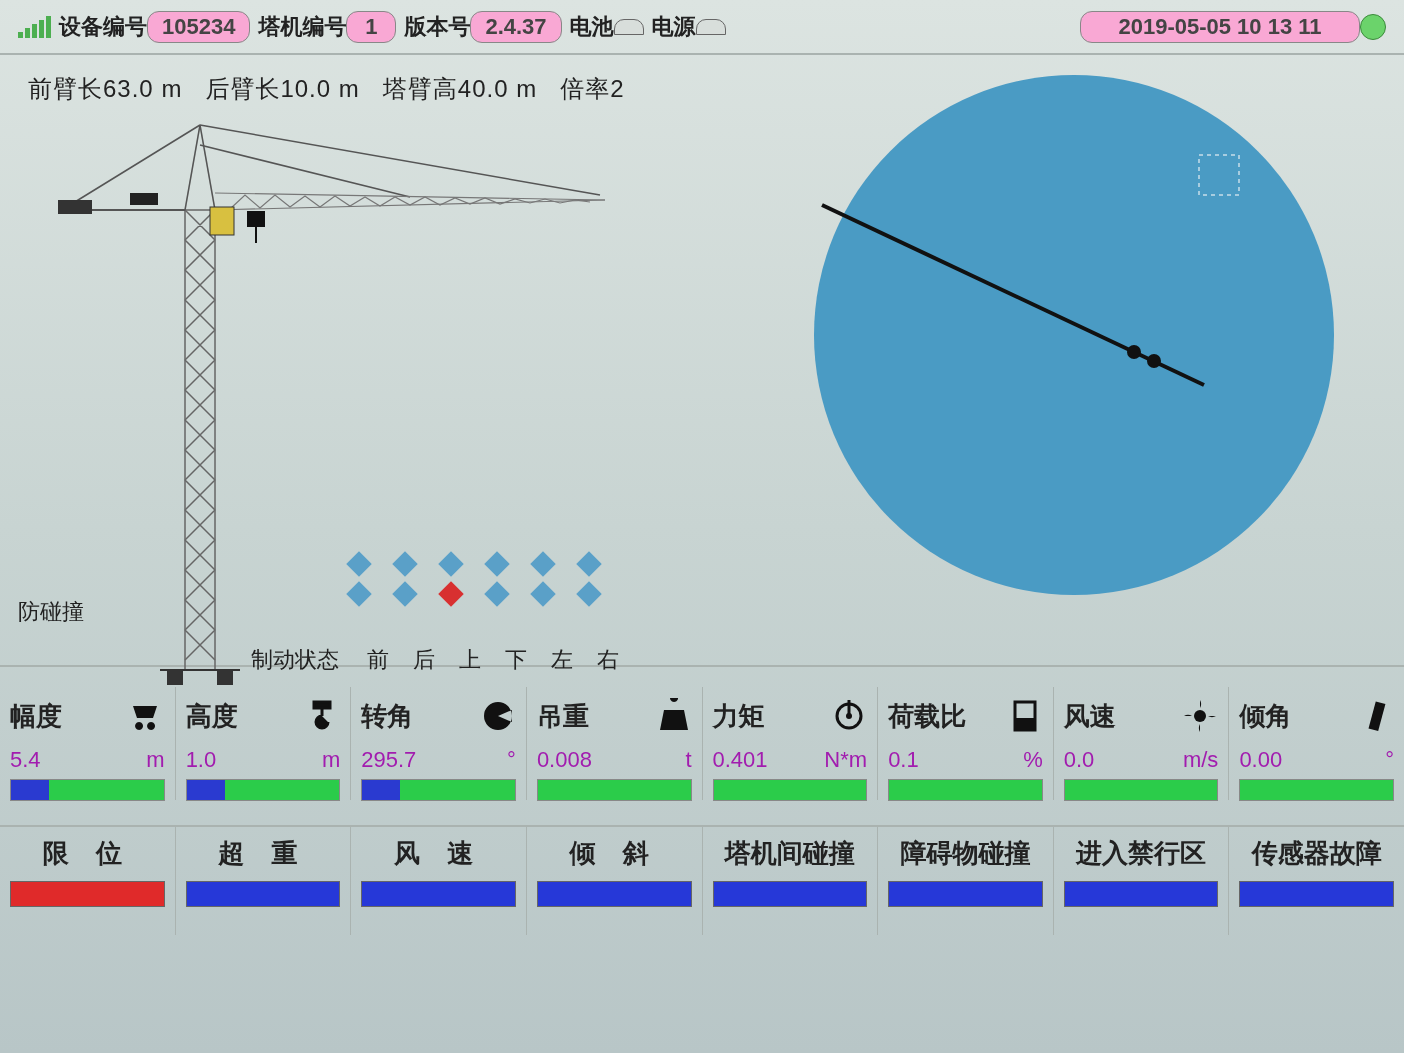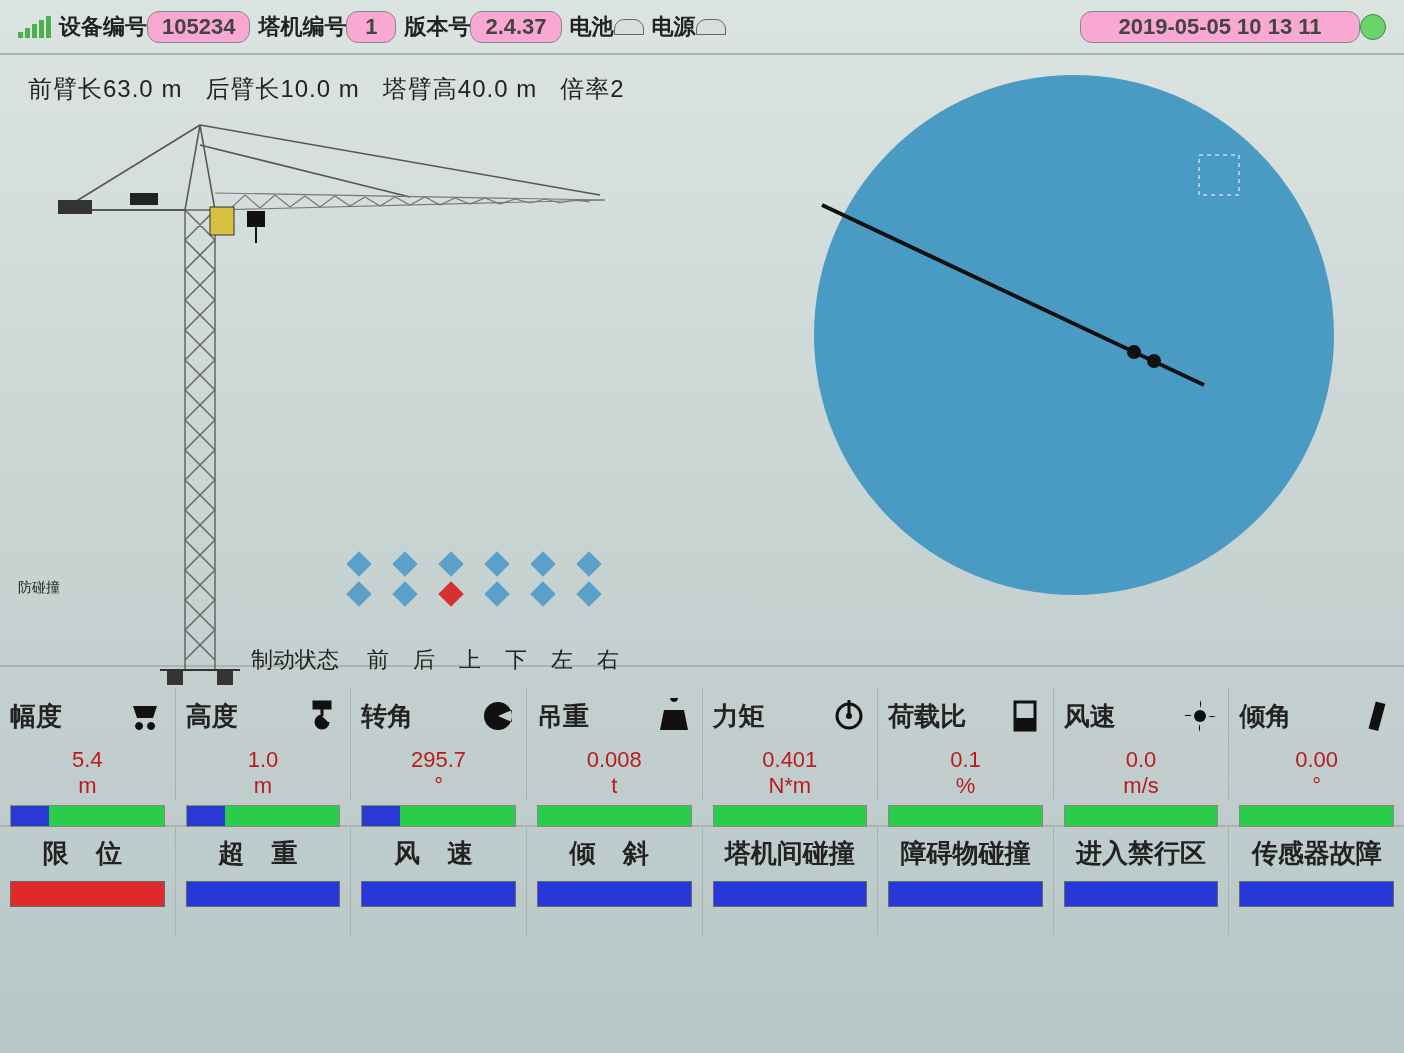--- a/index.html
+++ b/index.html
@@ -71,22 +71,22 @@
   }
   .spec-line {
     position: absolute;
     top: 18px; left: 28px;
     font-size: 24px;
     color: #222;
     letter-spacing: 1px;
   }
   .anticoll {
     position: absolute;
-    top: 524px; left: 18px;
-    font-size: 14px;
+    top: 542px; left: 18px;
+    font-size: 22px;
   }
 
   
   .crane-box {
     position: absolute;
     top: 60px; left: 50px;
     width: 560px; height: 580px;
   }
 
   
@@ -137,25 +137,24 @@
     align-items: center;
     justify-content: space-between;
     font-size: 26px;
     font-weight: bold;
     height: 42px;
   }
   .metric-head .icon { width: 36px; height: 36px; }
   .metric-val {
     display: flex;
     justify-content: space-between;
-    align-items: center;
+    align-items: flex-start;
     font-size: 22px;
-    color: #b91c1c;
+    color: #a21caf;
     margin-top: 10px;
-    flex-direction: column;
   }
   .metric-bar {
     height: 22px;
     margin-top: 6px;
     background: linear-gradient(90deg, #2a3ad0 0%, #2a3ad0 25%, #2bcc4a 25%, #2bcc4a 100%);
     border: 1px solid #888;
   }
   .metric-bar.g { background: #2bcc4a; }
 
   

